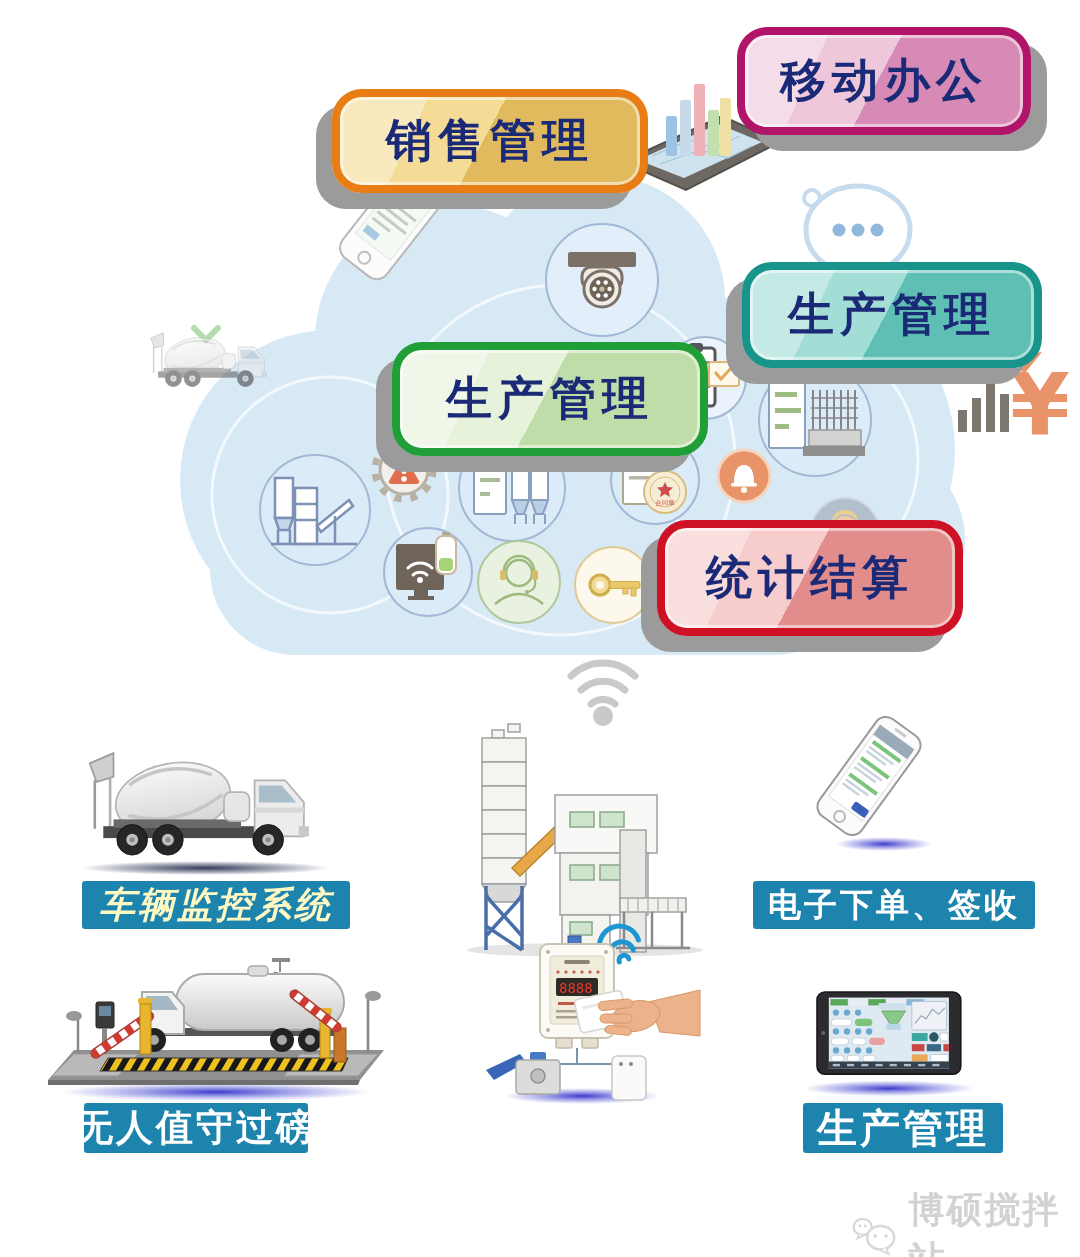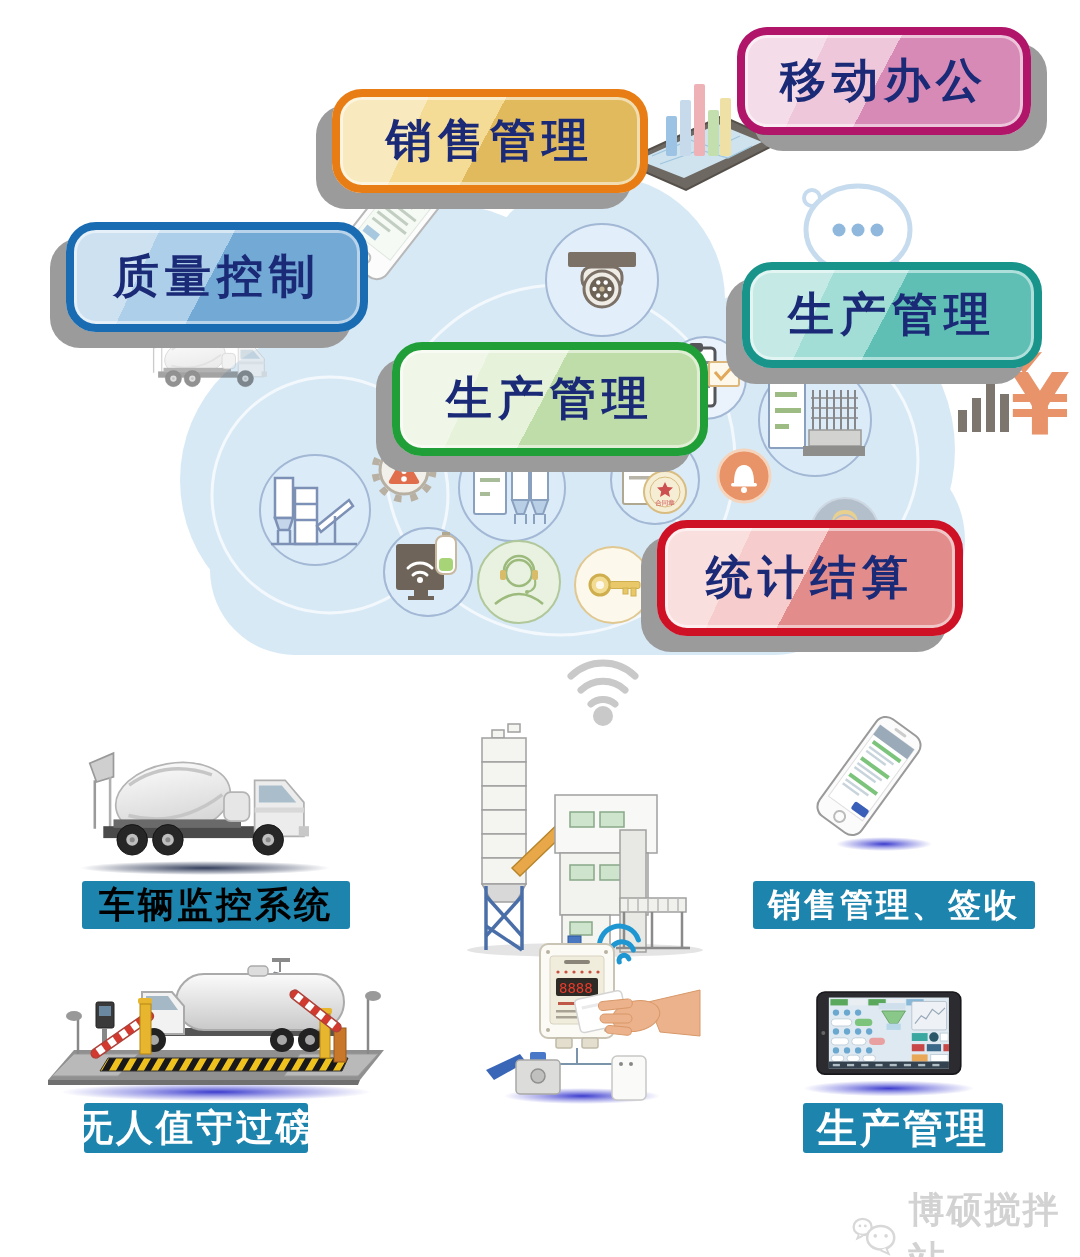--- a/index.html
+++ b/index.html
@@ -607,35 +607,32 @@
       </g>
     </g>
   </svg>
 
   <div class="banner b-sales" style="--bc: #e87d15; --fa: #f4dc96; --fb: #e2ba5e;">
     <span class="banner-text" style="color: rgb(27, 42, 119);">销售管理</span>
   </div>
   <div class="banner b-mobile" style="--bc: #b0156a; --fa: #eec8da; --fb: #d88ab6;">
     <span class="banner-text" style="color: rgb(27, 42, 119);">移动办公</span>
   </div>
-  <div class="banner b-quality" style="--bc: #1a6cb2; --fa: #aecfe9; --fb: #72a9d5;">
-    <span class="banner-text" style="color: rgb(27, 42, 119);">质量控制</span>
-  </div>
   <div class="banner b-dispatch" style="--bc: #209f38; --fa: #e7f2da; --fb: #bedda8;">
     <span class="banner-text" style="color: rgb(27, 42, 119);">生产管理</span>
   </div>
   <div class="banner b-production" style="--bc: #18948b; --fa: #a2ddd6; --fb: #5fbfb5;">
     <span class="banner-text" style="color: rgb(27, 42, 119);">生产管理</span>
   </div>
   <div class="banner b-settle" style="--bc: #cf1126; --fa: #f7cccc; --fb: #e28c8c;">
     <span class="banner-text" style="color: rgb(27, 42, 119);">统计结算</span>
   </div>
 
-  <div class="lbl l-vehicle" style="background: rgb(29, 132, 174); color: #000000;">车辆监控系统</div>
-  <div class="lbl l-eorder" style="background: rgb(29, 132, 174); color: rgb(255, 255, 255);">销售管理、签收</div>
+  <div class="lbl l-vehicle" style="background: rgb(29, 132, 174); color: #fef9c3; font-style: italic;">车辆监控系统</div>
+  <div class="lbl l-eorder" style="background: rgb(29, 132, 174); color: rgb(255, 255, 255);">电子下单、签收</div>
   <div class="lbl l-weigh" style="background: rgb(29, 132, 174); color: rgb(255, 255, 255);">无人值守过磅</div>
   <div class="lbl l-mobilemon" style="background: rgb(29, 132, 174); color: rgb(255, 255, 255);">生产管理</div>
 
   <div class="watermark">
     <svg width="56" height="48" viewBox="0 0 56 48">
       <ellipse cx="14" cy="15" rx="10" ry="9" fill="#ffffff" stroke="#d8d8d8" stroke-width="2.5"></ellipse>
       <circle cx="11" cy="14" r="1.5" fill="#d8d8d8"></circle>
         <circle cx="17" cy="14" r="1.5" fill="#d8d8d8"></circle>
       <path d="M10,23 l-2,5 l6,-3" fill="#ffffff" stroke="#d8d8d8" stroke-width="2"></path>
       <ellipse cx="34" cy="27" rx="15" ry="13" fill="#ffffff" stroke="#d8d8d8" stroke-width="2.8"></ellipse>

